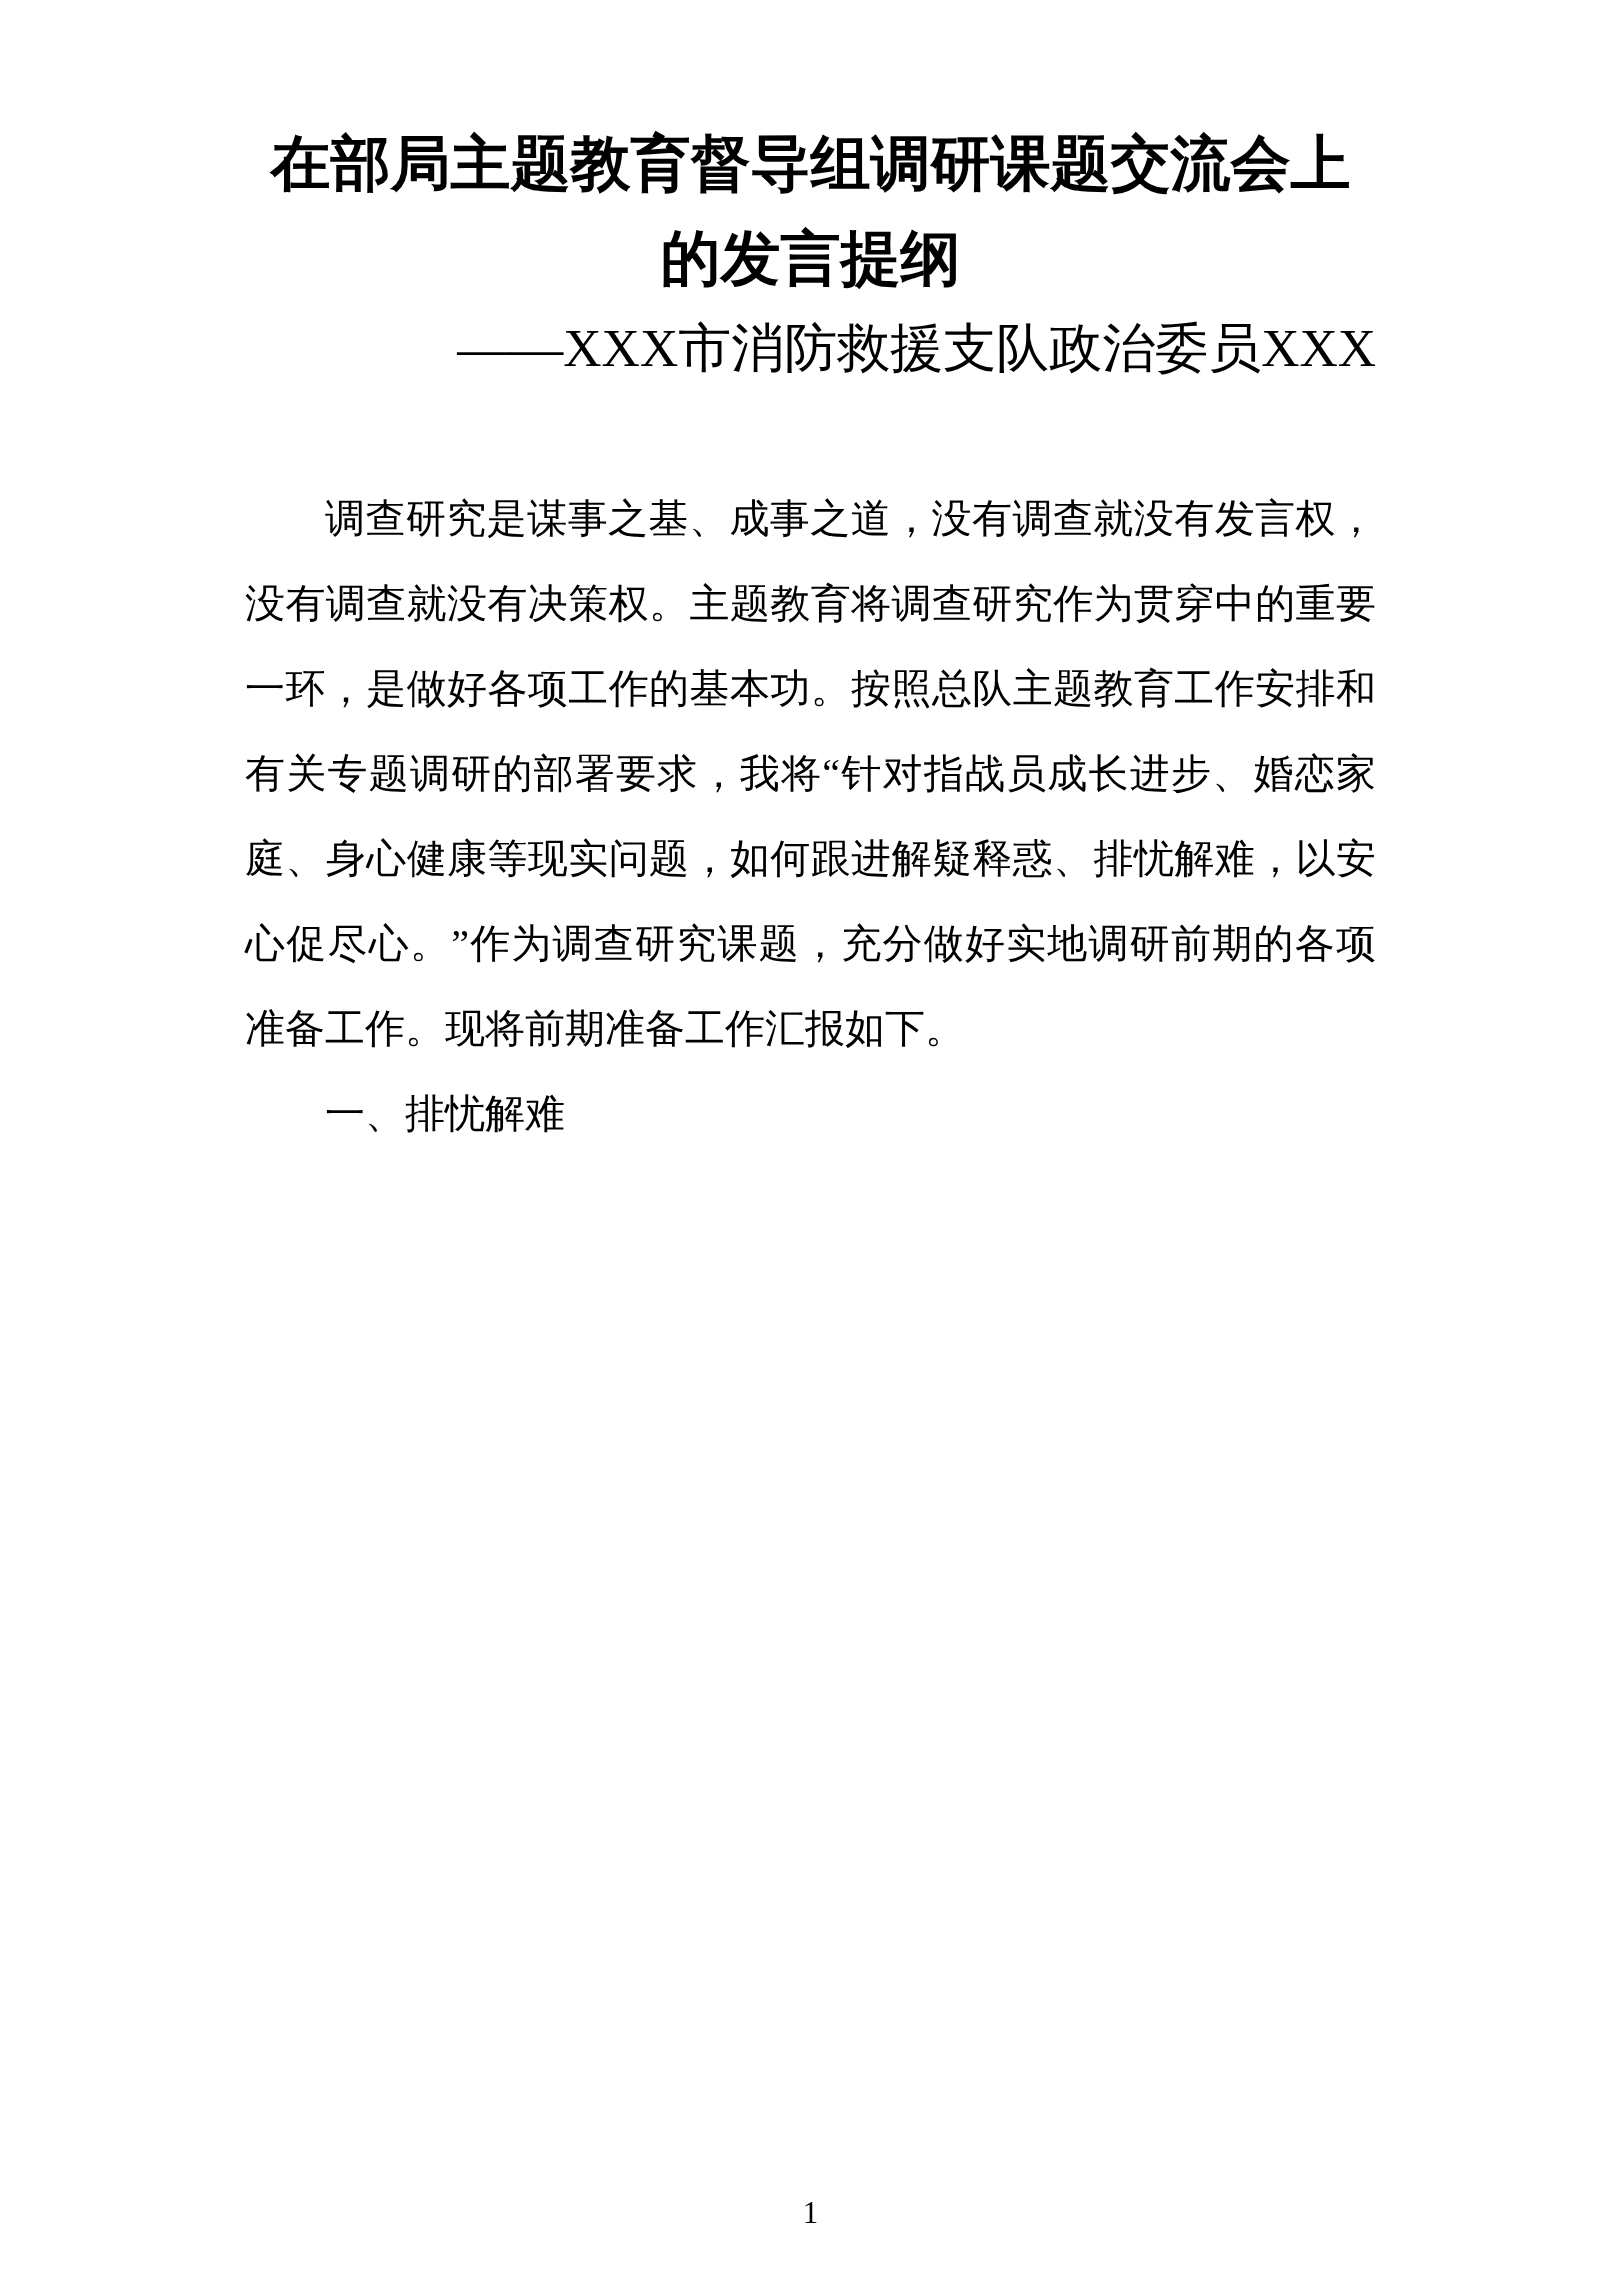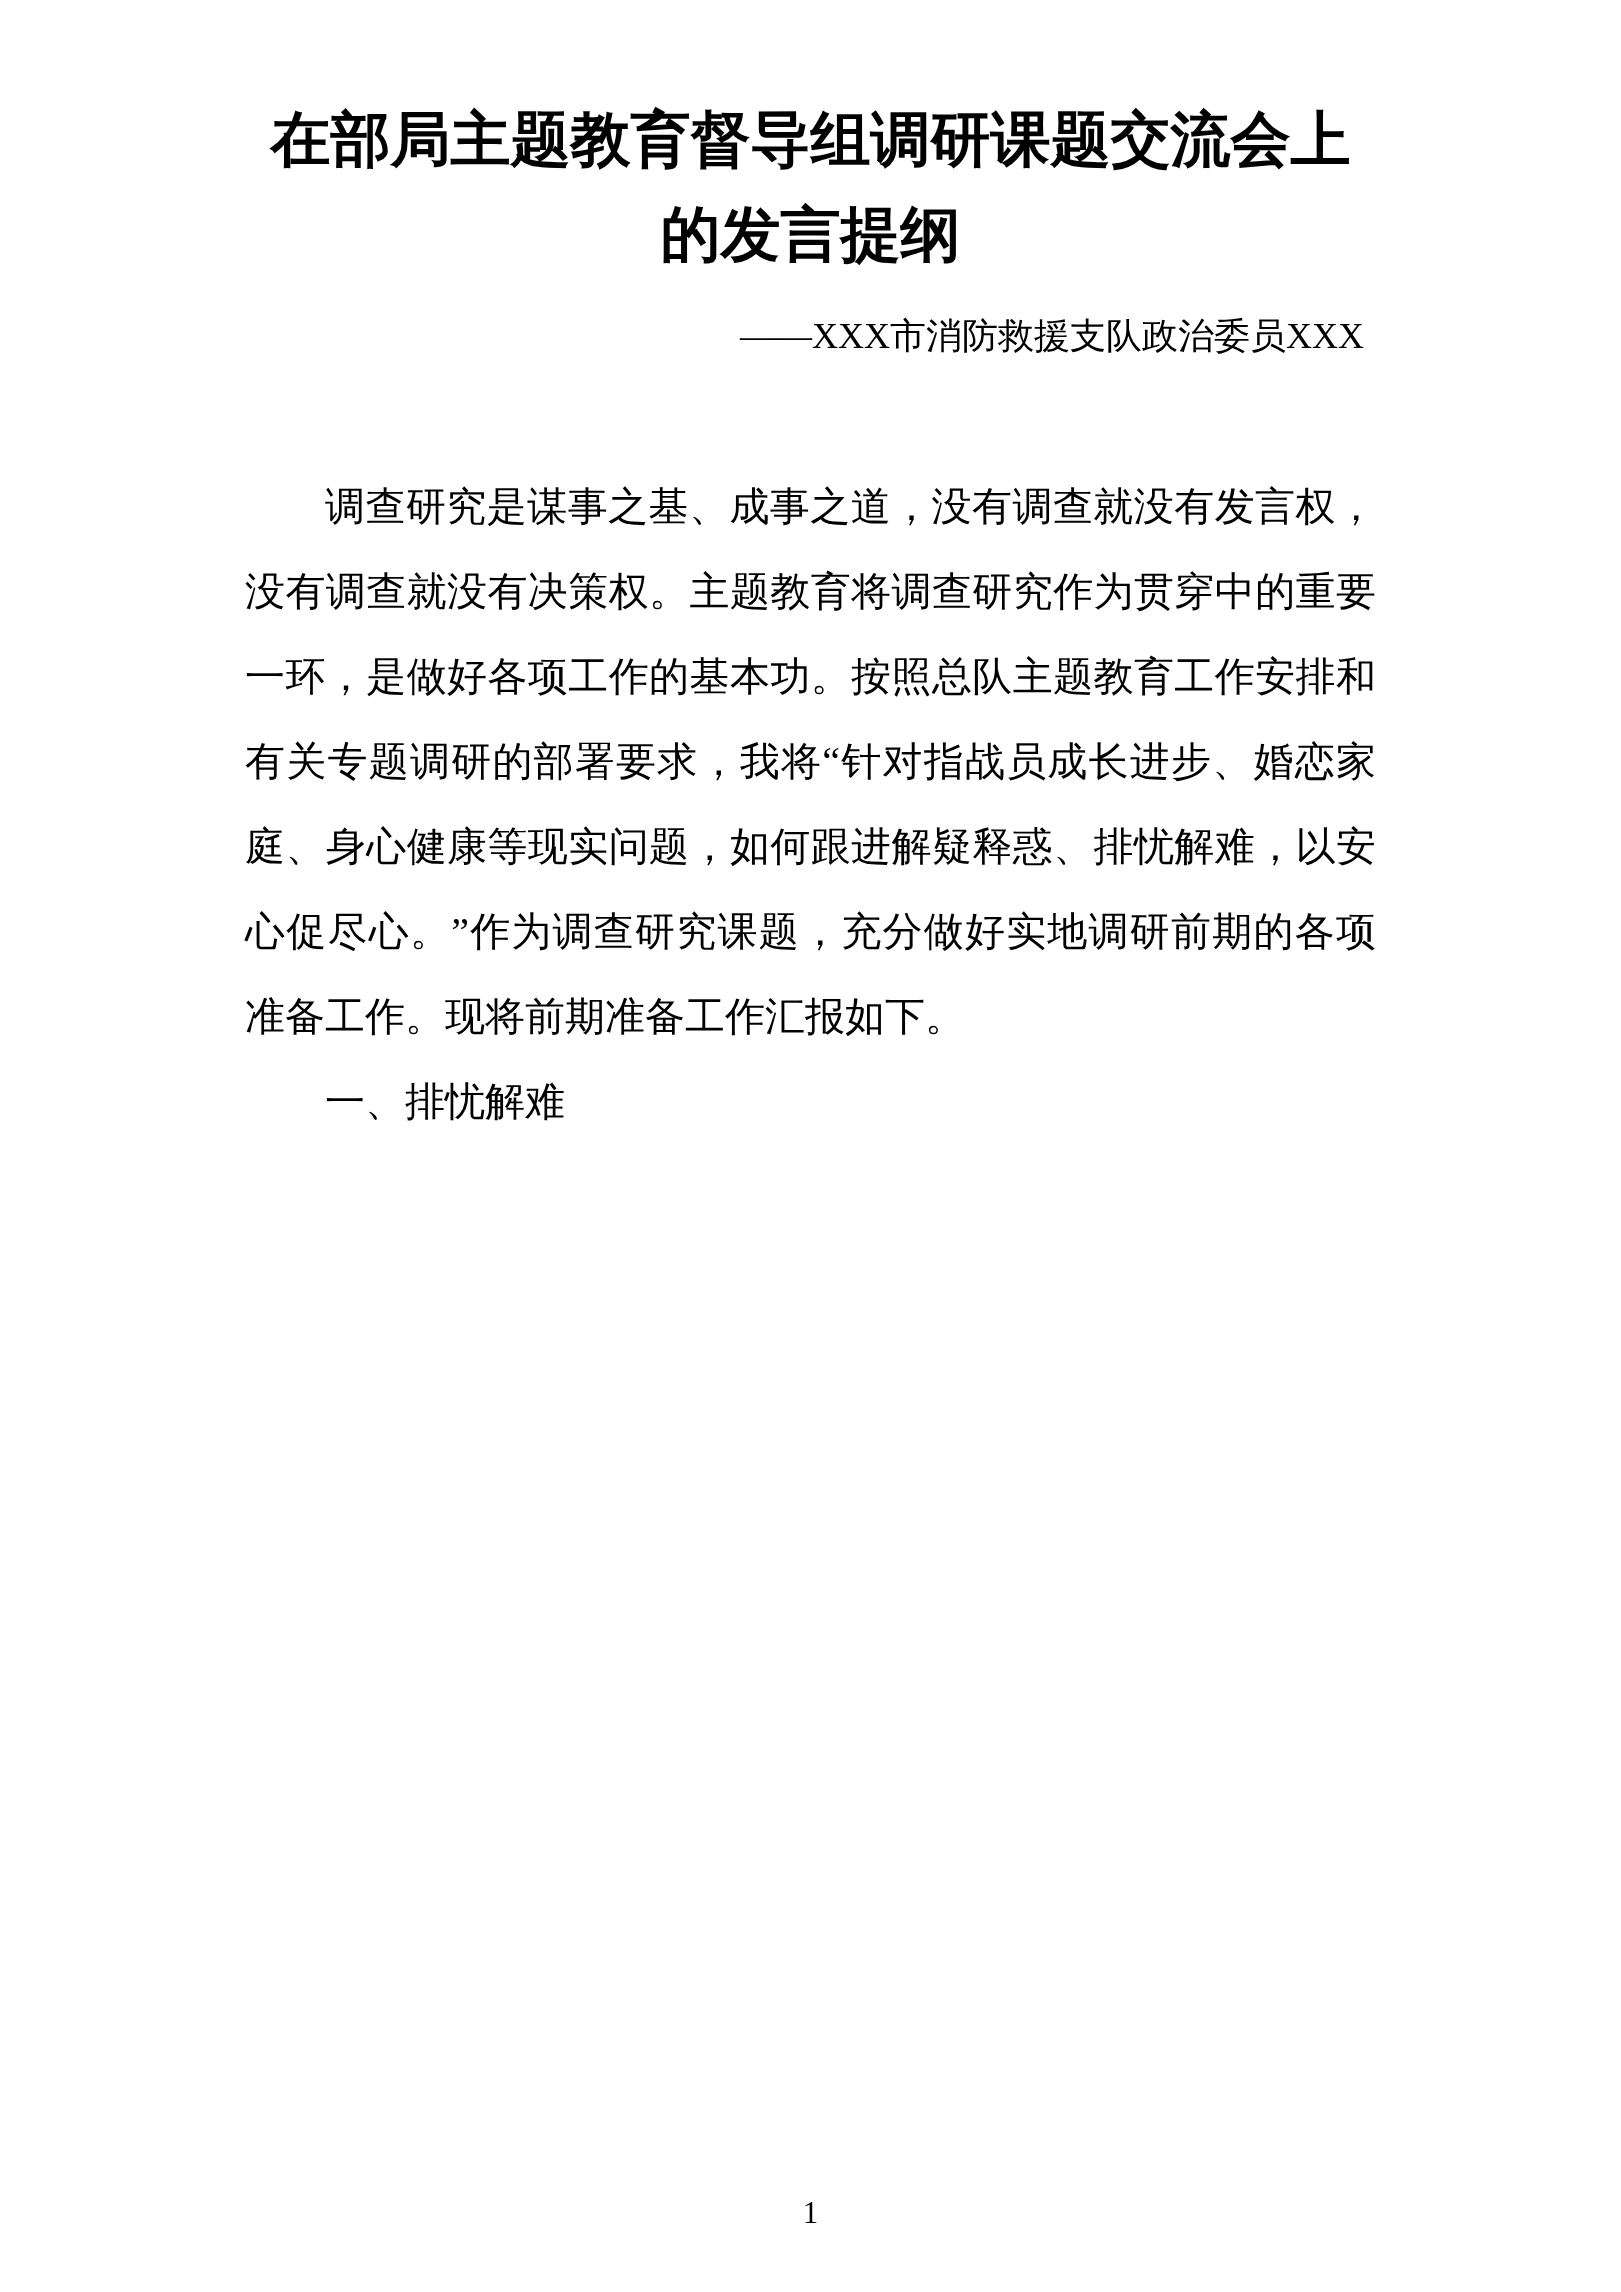--- a/index.html
+++ b/index.html
@@ -7,37 +7,37 @@
     padding: 0;
     background: #ffffff;
   }
   .page {
     position: relative;
     width: 1621px;
     height: 2293px;
     margin: 0 auto;
     background: #ffffff;
     box-sizing: border-box;
-    padding: 92px 245px 0 245px;
+    padding: 116px 245px 0 245px;
     color: #000000;
     font-family: "Liberation Serif", serif;
     overflow: hidden;
   }
   .doc-title {
     margin: 0;
     font-family: "Liberation Sans", sans-serif;
     font-size: 60px;
     font-weight: 700;
     line-height: 95px;
     text-align: center;
     color: #000000;
   }
   .doc-subtitle {
-    margin: 12px;
-    font-size: 36px;
+    margin: 0;
+    font-size: 53px;
     line-height: 85px;
     text-align: right;
     color: #000000;
   }
   .doc-body {
     margin-top: 85px;
   }
   .doc-body p {
     margin: 0;
     font-size: 40px;

